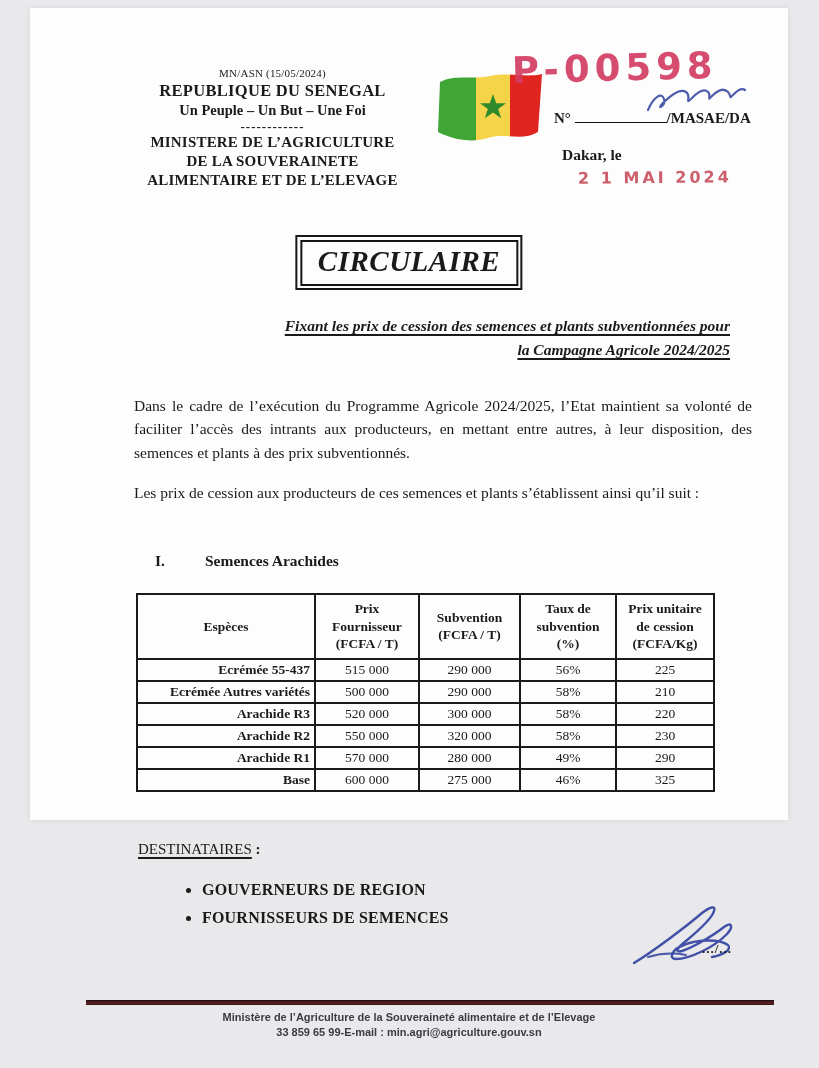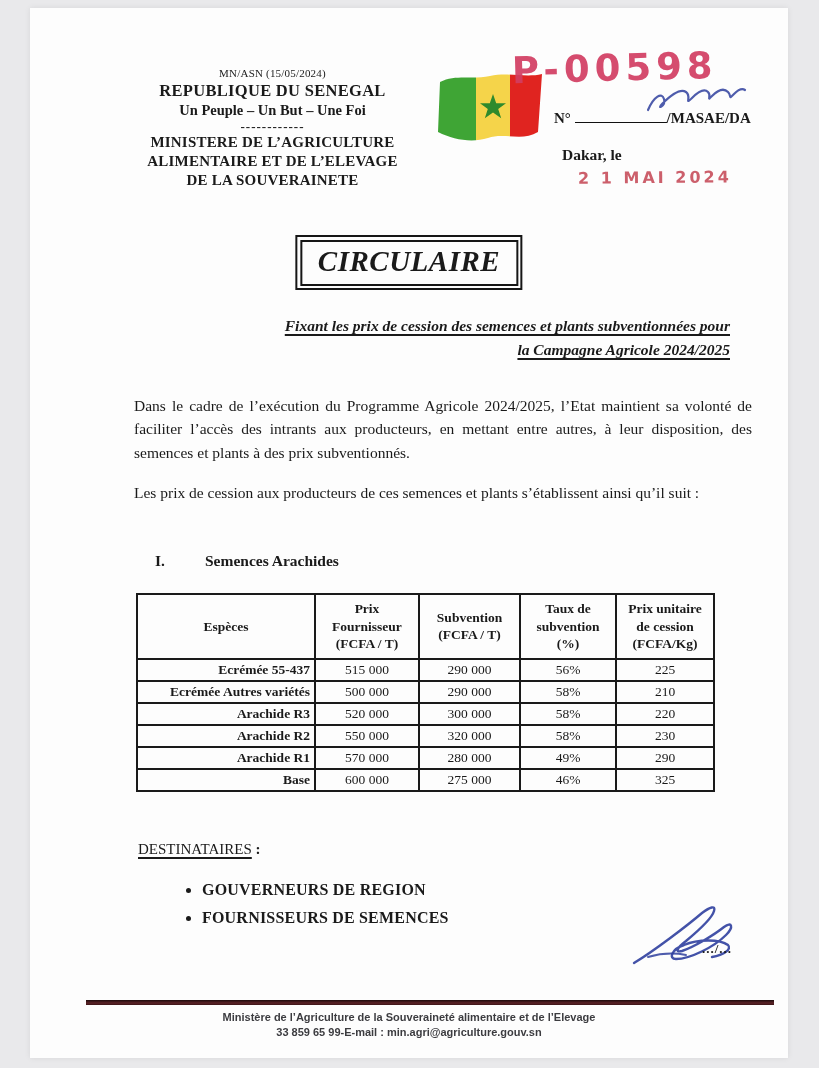--- a/index.html
+++ b/index.html
@@ -7,21 +7,21 @@
   body {
     width: 819px; height: 1068px;
     background: #e9e9eb;
     font-family: "Liberation Serif", "DejaVu Serif", serif;
     color: #1a1a1a;
     position: relative;
     overflow: hidden;
   }
   .paper {
     position: absolute; left: 30px; top: 8px;
-    width: 758px; height: 1050px;
+    width: 758px; height: 812px;
     background: #fdfdfd;
     box-shadow: 0 0 6px rgba(0,0,0,0.08);
   }
   
   .header-left {
     position: absolute; left: 75px; top: 58px; width: 335px;
     text-align: center; line-height: 1.28;
   }
   .hl-ref   { font-size: 11px; letter-spacing: .2px; }
   .hl-country { font-size: 16.5px; font-weight: bold; letter-spacing: .3px; }
@@ -146,22 +146,22 @@
 <body>
 
 <div class="paper">
 
   <div class="header-left">
     <div class="hl-ref">MN/ASN (15/05/2024)</div>
     <div class="hl-country">REPUBLIQUE DU SENEGAL</div>
     <div class="hl-motto">Un Peuple – Un But – Une Foi</div>
     <div class="hl-dashes">------------</div>
     <div class="hl-ministry">MINISTERE DE L’AGRICULTURE</div>
+    <div class="hl-ministry">DE LA SOUVERAINETE</div>
     <div class="hl-ministry">ALIMENTAIRE ET DE L’ELEVAGE</div>
-    <div class="hl-ministry">DE LA SOUVERAINETE</div>
   </div>
 
   <div class="flag-wrap">
     <svg width="110" height="76" viewBox="0 0 110 76">
       <defs>
         <clipPath id="flagShape">
           <path d="M2,12 C18,4 34,10 52,6 C70,2 88,8 104,4 L100,62 C84,72 66,62 50,68 C34,73 16,70 0,62 Z"></path>
         </clipPath>
       </defs>
       <g clip-path="url(#flagShape)">

